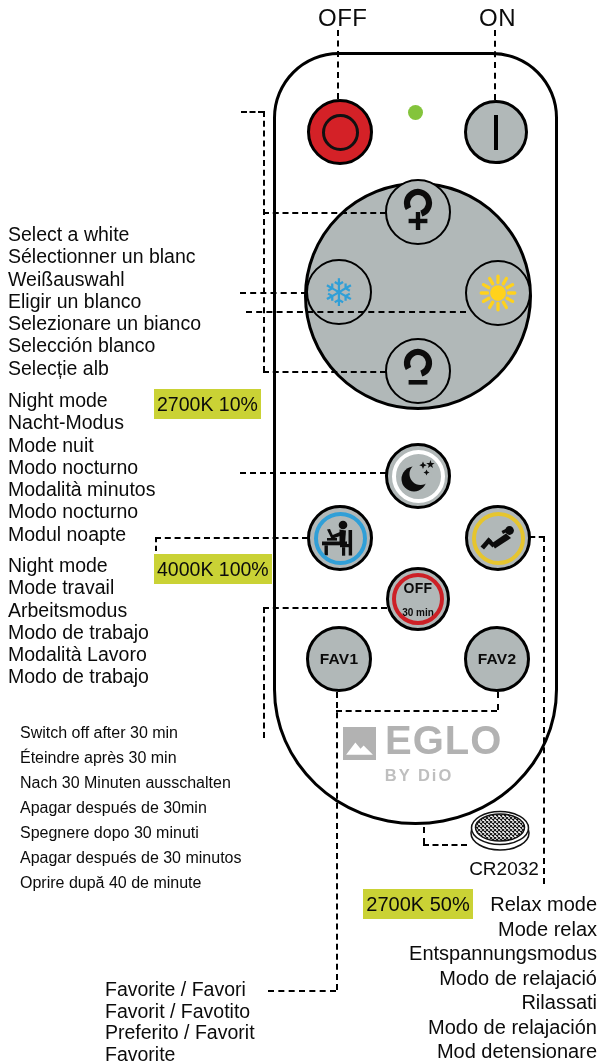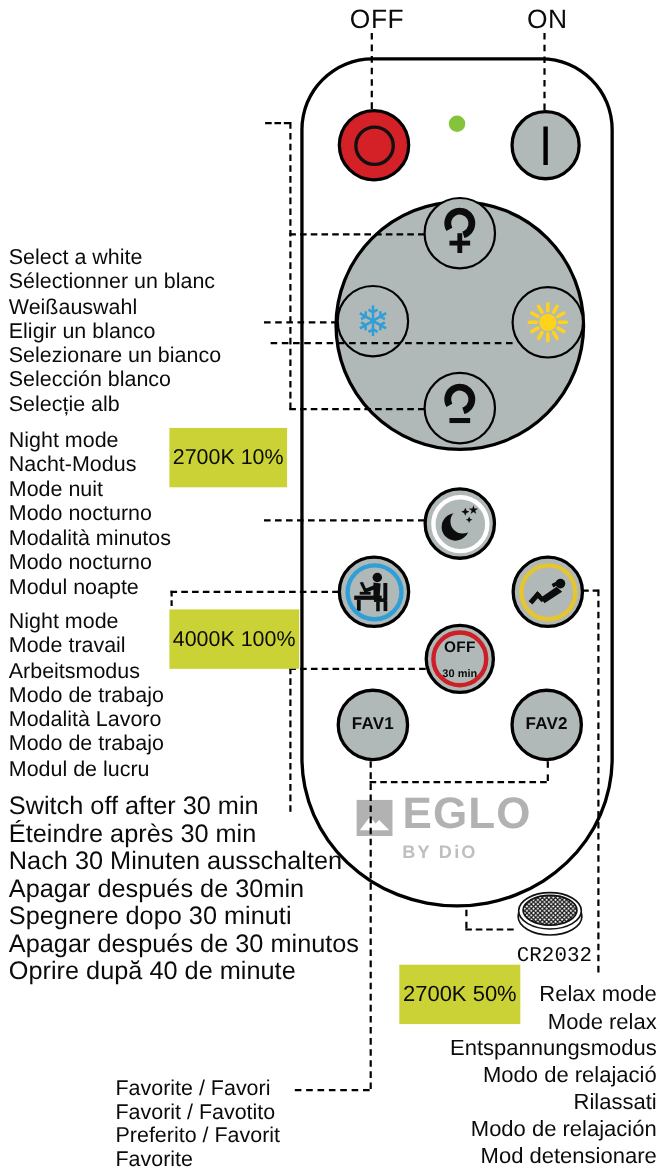--- a/index.html
+++ b/index.html
@@ -4,21 +4,21 @@
 <style>
   :root{
     --gray-btn:#b1b8b8; --red:#d42127; --red-ring:#cd2026; --blue:#309fd7;
     --sun:#ffd21c; --relax-ring:#e6c52e; --led:#84c43c; --highlight:#cad235;
     --logo-gray:#b2b2b2; --byline-gray:#bfbfbf; --ink:#0b0b0b;
   }
   *{margin:0;padding:0;box-sizing:border-box}
   body{background:#fff;font-family:"Liberation Sans",sans-serif;color:var(--ink)}
   #canvas{position:relative;width:600px;height:1064px;background:#fff;overflow:hidden}
   .tblock{position:absolute;font-size:19.5px;line-height:22.3px;white-space:nowrap;color:var(--ink)}
-  .hl{background:var(--highlight);padding:16px 3px}
+  .hl{background:var(--highlight);padding:4px 3px}
   .dash-h{position:absolute;border-top:2px dashed #000;height:0}
   .dash-v{position:absolute;border-left:2px dashed #000;width:0}
   .btn{position:absolute;border-radius:50%;border:3px solid #000;background:var(--gray-btn);
        display:flex;align-items:center;justify-content:center}
   .ring{position:absolute;inset:3px;border-radius:50%;pointer-events:none}
   .favtxt{font-weight:bold;font-size:15.5px;letter-spacing:0.2px}
   .toplabel{position:absolute;font-size:24px;letter-spacing:0.5px}
   svg{display:block}
 </style>
 </head>
@@ -129,42 +129,42 @@
     </div>
   </div>
 
   <div class="btn" style="left:306px;top:626px;width:66px;height:66px">
     <span class="favtxt">FAV1</span>
   </div>
   <div class="btn" style="left:464px;top:626px;width:66px;height:66px">
     <span class="favtxt">FAV2</span>
   </div>
 
-  <div style="position:absolute;left:324px;top:718px;width:160px">
+  <div style="position:absolute;left:343px;top:718px;width:160px">
     <div style="display:flex;align-items:center">
       <svg width="33" height="33" viewBox="0 0 32 32" style="margin-top:5px">
         <rect width="32" height="32" style="fill:var(--logo-gray)"></rect>
         <path d="M3 27 L12 15 L17 21 L20 18 L29 27 Z" fill="#fff"></path>
       </svg>
       <span style="font-size:40px;font-weight:bold;letter-spacing:1px;color:var(--logo-gray);margin-left:9px">EGLO</span>
     </div>
     <div style="text-align:center;width:152px;font-size:16.5px;font-weight:bold;letter-spacing:2px;color:var(--byline-gray);margin-top:3px">BY DiO</div>
   </div>
 
   <svg width="66" height="54" viewBox="0 0 66 54" style="position:absolute;left:467px;top:802px">
     <defs>
       <pattern id="hatch" width="4" height="4" patternUnits="userSpaceOnUse">
         <path d="M0 0 L4 4 M4 0 L0 4" stroke="#111" stroke-width="1.1"></path>
       </pattern>
     </defs>
     <ellipse cx="33" cy="31" rx="29" ry="17" fill="#fff" stroke="#111" stroke-width="1.5"></ellipse>
     <ellipse cx="33" cy="26" rx="28.5" ry="16.5" fill="#fff" stroke="#111" stroke-width="1.5"></ellipse>
     <ellipse cx="33" cy="25.5" rx="24.5" ry="13.5" fill="url(#hatch)" stroke="#111" stroke-width="1.5"></ellipse>
   </svg>
-  <div style="position:absolute;left:466px;top:858px;width:76px;text-align:center;font-family:Liberation Mono, monospace;font-size:19px">CR2032</div>
+  <div style="position:absolute;left:466px;top:858px;width:76px;text-align:center;font-family:Liberation Sans, sans-serif;font-size:19px">CR2032</div>
 
   <div class="dash-v" style="left:337px;top:30px;height:69px"></div>
   <div class="dash-v" style="left:494px;top:30px;height:70px"></div>
   <div class="dash-h" style="left:241px;top:111px;width:23px"></div>
   <div class="dash-v" style="left:263px;top:111px;height:261px"></div>
   <div class="dash-h" style="left:263px;top:212px;width:123px"></div>
   <div class="dash-h" style="left:263px;top:371px;width:123px"></div>
   <div class="dash-h" style="left:240px;top:292px;width:67px"></div>
   <div class="dash-h" style="left:246px;top:311px;width:220px"></div>
   <div class="dash-h" style="left:240px;top:472px;width:146px"></div>
@@ -208,24 +208,23 @@
   <div class="tblock" style="left:8px;top:554px">
     <div style="position:relative">
       <span>Night mode</span>
       <span class="hl" style="position:absolute;left:146px;top:0">4000K 100%</span>
     </div>
     <div>Mode travail</div>
       <div>Arbeitsmodus</div>
     <div>Modo de trabajo</div>
       <div>Modalità Lavoro</div>
     <div>Modo de trabajo</div>
-      <div>Modul de lucru</div>
-  </div>
-
-  <div class="tblock" style="left:8px;top:720px;font-size:23px;line-height:25px">
+  </div>
+
+  <div class="tblock" style="left:20px;top:720px;font-size:16px;line-height:25px">
     <div>Switch off after 30 min</div>
       <div>Éteindre après 30 min</div>
     <div>Nach 30 Minuten ausschalten</div>
       <div>Apagar después de 30min</div>
     <div>Spegnere dopo 30 minuti</div>
       <div>Apagar después de 30 minutos</div>
     <div>Oprire după 40 de minute</div>
   </div>
 
   <div class="tblock" style="right:3px;top:892px;font-size:20px;line-height:24.5px;text-align:right">

